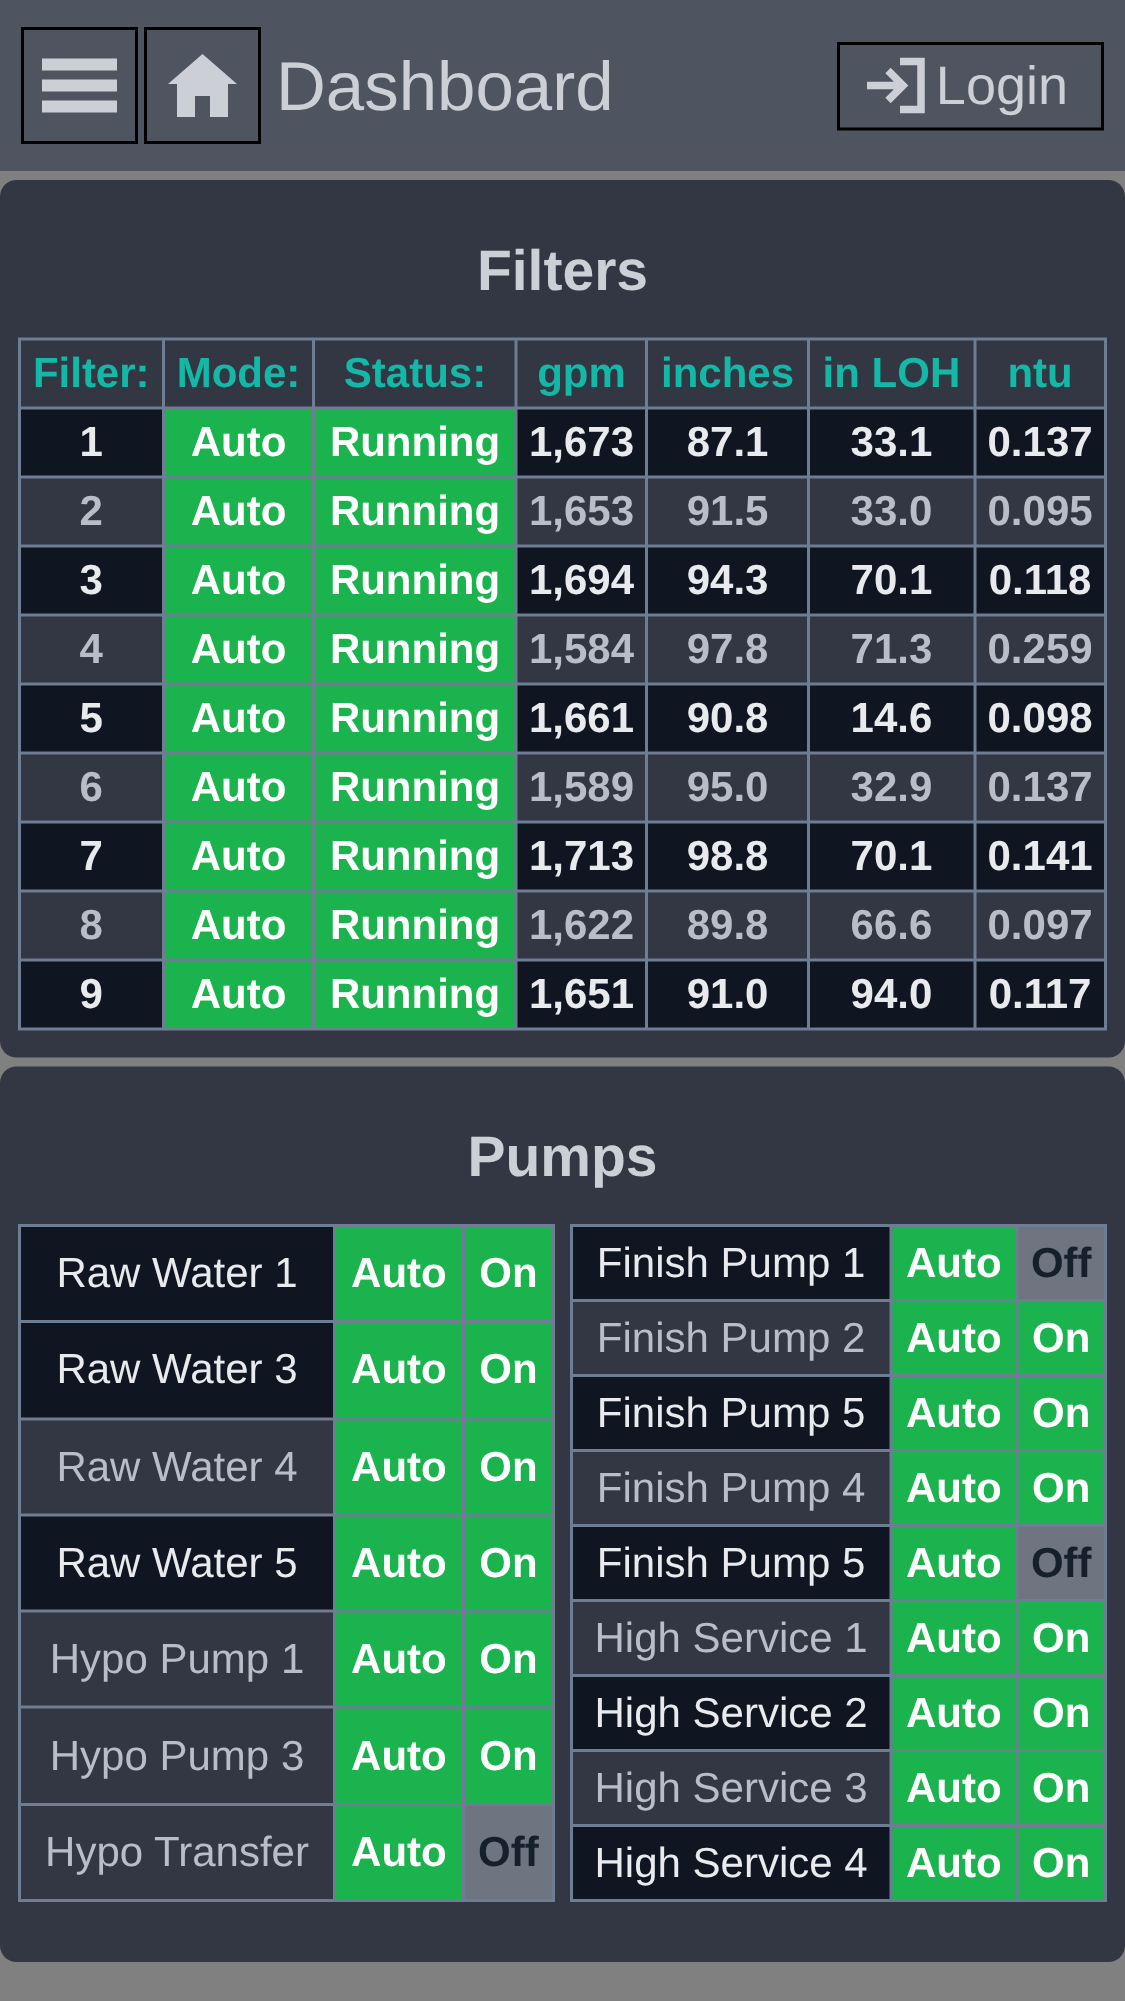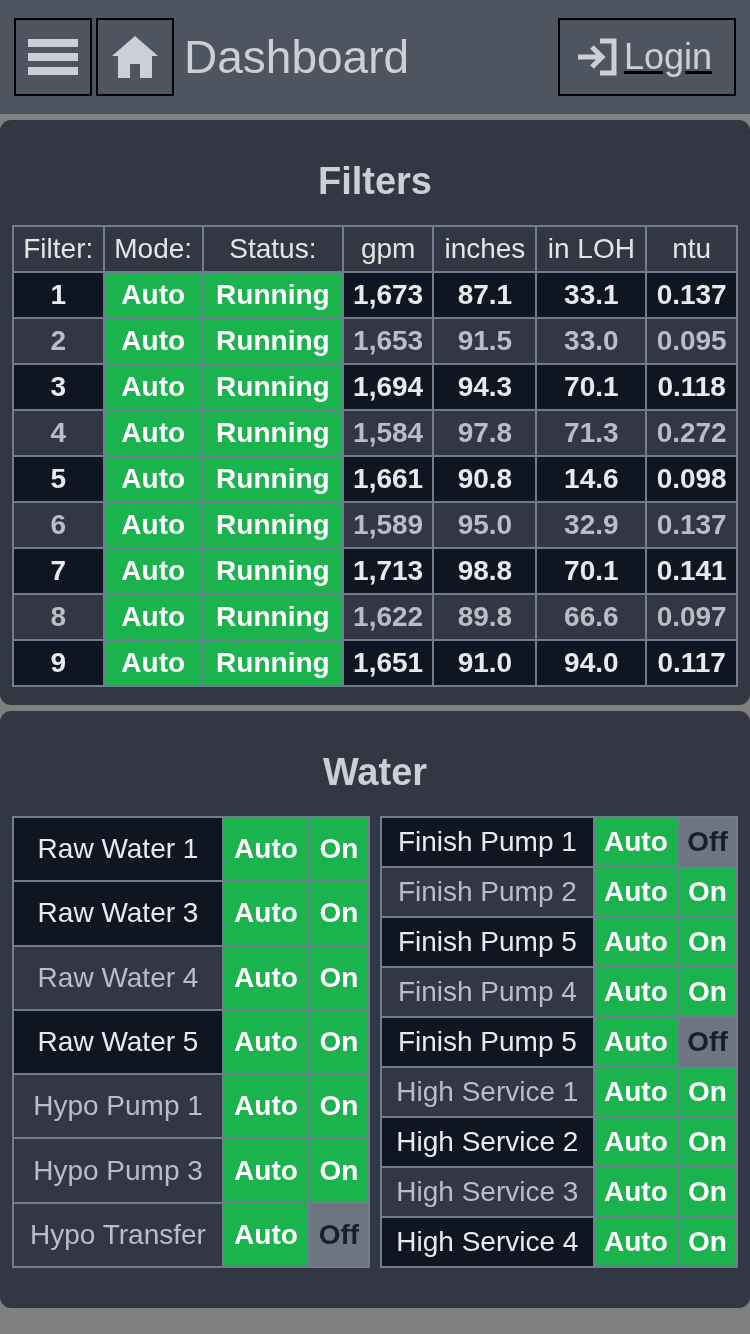--- a/index.html
+++ b/index.html
@@ -31,27 +31,26 @@
   .title {
     color: #ccd0d6;
     font-size: 46px;
     font-weight: 400;
     flex: 1;
     padding-left: 6px;
   }
   .login-btn {
     border: 2px solid #000;
     background: #4f5560;
-    height: 78px;
+    height: 59px;
     padding: 0 22px 0 14px;
     display: flex;
     align-items: center;
     gap: 6px;
     cursor: pointer;
-    text-decoration: underline;
   }
   .login-btn span.txt {
     color: #ccd0d6;
     font-size: 36px;
   }
   .panel {
     background: #333744;
     margin: 6px 0 0 0;
     padding: 18px 12px 18px 12px;
     border-radius: 11px;
@@ -70,22 +69,22 @@
     background: #6f7d92;
   }
   th, td {
     text-align: center;
     font-size: 28px;
     padding: 6px 4px;
     font-weight: 400;
   }
   th {
     background: #333744;
-    color: #e5e5e5;
-    font-weight: 400;
+    color: #14b8a6;
+    font-weight: 700;
   }
   .row-dark td { background: #101621; color: #e8eaee; }
   .row-light td { background: #333744; color: #b8bdc7; }
   td.green { background: #1bb34d !important; color: #fff; font-weight: 500; }
   td.grey { background: #6e7480 !important; color: #16202c; font-weight: 500; }
   td.bold { font-weight: 600; }
 
   .pumps-wrap {
     display: flex;
     gap: 10px;
@@ -164,21 +163,21 @@
           <td class="bold">70.1</td>
           <td class="bold">0.118</td>
         </tr>
         <tr class="row-light">
           <td class="bold">4</td>
           <td class="green bold">Auto</td>
           <td class="green bold">Running</td>
           <td class="bold">1,584</td>
           <td class="bold">97.8</td>
           <td class="bold">71.3</td>
-          <td class="bold">0.272</td>
+          <td class="bold">0.259</td>
         </tr>
         <tr class="row-dark">
           <td class="bold">5</td>
           <td class="green bold">Auto</td>
           <td class="green bold">Running</td>
           <td class="bold">1,661</td>
           <td class="bold">90.8</td>
           <td class="bold">14.6</td>
           <td class="bold">0.098</td>
         </tr>
@@ -216,21 +215,21 @@
           <td class="bold">1,651</td>
           <td class="bold">91.0</td>
           <td class="bold">94.0</td>
           <td class="bold">0.117</td>
         </tr>
       </tbody>
   </table>
 </div>
 
 <div class="panel" style="margin-top:6px; padding-bottom:40px;">
-  <div class="panel-title">Water</div>
+  <div class="panel-title">Pumps</div>
   <div class="pumps-wrap">
     <table>
         <tbody id="pumps-left">
           <tr class="row-dark">
             <td class="name">Raw Water 1</td>
             <td class="green bold">Auto</td>
             <td class="green bold">On</td>
           </tr>
           <tr class="row-dark">
             <td class="name">Raw Water 3</td>

